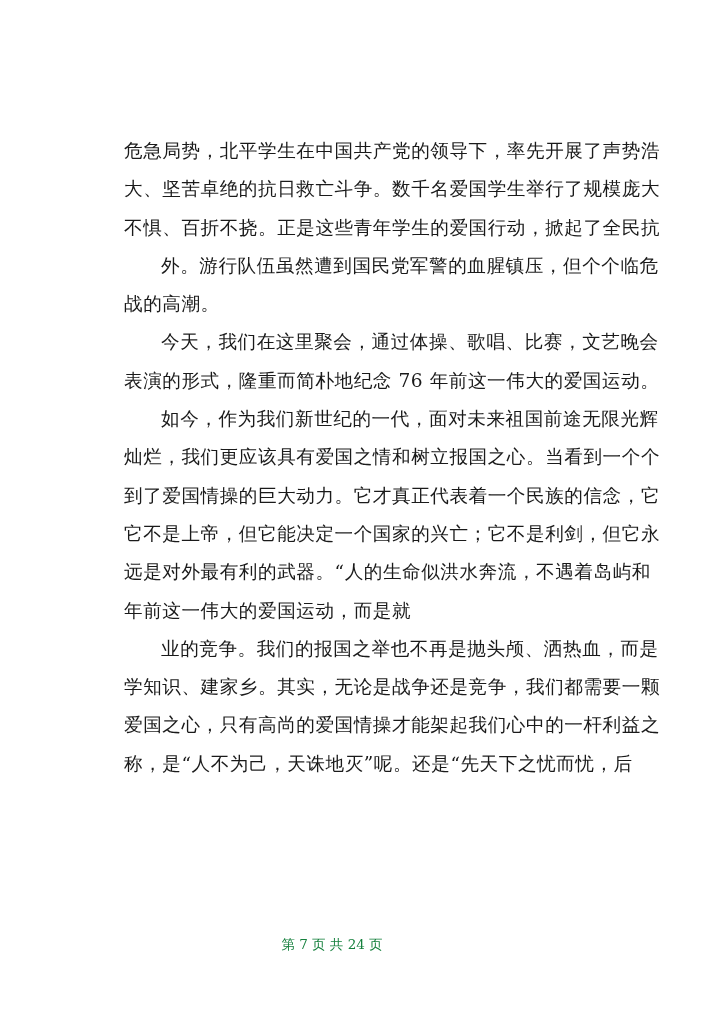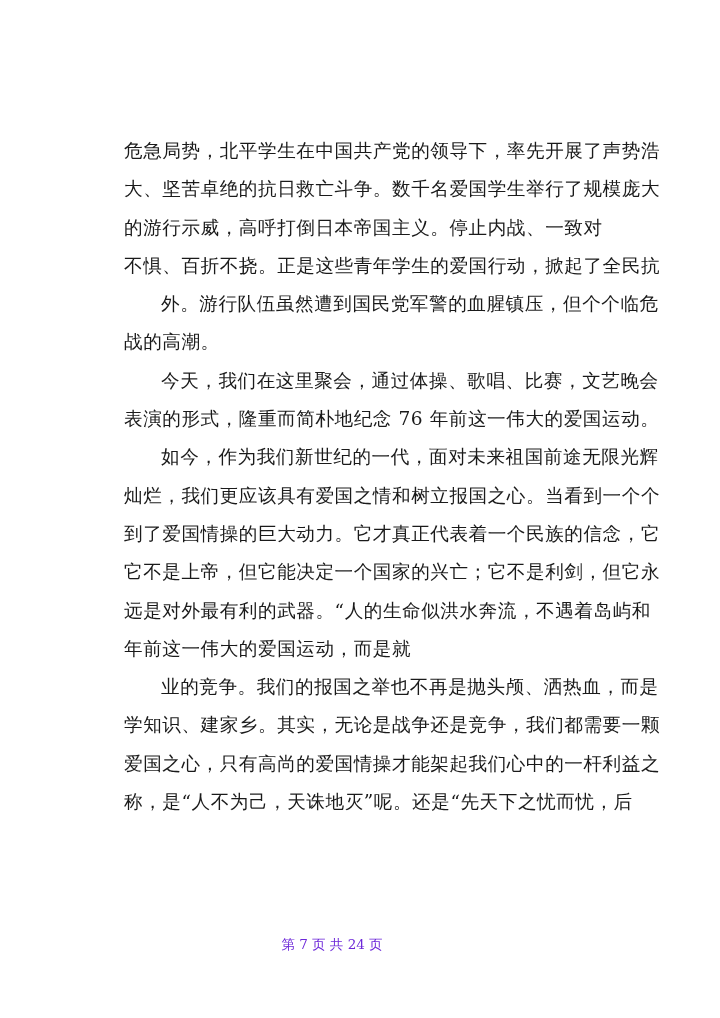--- a/index.html
+++ b/index.html
@@ -44,31 +44,30 @@
   .line.indent {
     padding-left: 37px;
   }
   .footer {
     position: absolute;
     left: 0;
     width: 664px;
     top: 936px;
     text-align: center;
     font-size: 13.5px;
-    color: #6d28d9;
+    color: #15803d;
   }
 </style>
 </head>
 <body>
 
 <div class="page">
   <div class="body-text" id="body-text">
     <div class="line">危急局势，北平学生在中国共产党的领导下，率先开展了声势浩</div>
     <div class="line">大、坚苦卓绝的抗日救亡斗争。数千名爱国学生举行了规模庞大</div>
-    <div class="line last">的游行示威，高呼打倒日本帝国主义。停止内战、一致对</div>
     <div class="line">不惧、百折不挠。正是这些青年学生的爱国行动，掀起了全民抗</div>
     <div class="line indent">外。游行队伍虽然遭到国民党军警的血腥镇压，但个个临危</div>
     <div class="line last">战的高潮。</div>
     <div class="line indent">今天，我们在这里聚会，通过体操、歌唱、比赛，文艺晚会</div>
     <div class="line last">表演的形式，隆重而简朴地纪念 76 年前这一伟大的爱国运动。</div>
     <div class="line indent">如今，作为我们新世纪的一代，面对未来祖国前途无限光辉</div>
     <div class="line">灿烂，我们更应该具有爱国之情和树立报国之心。当看到一个个</div>
     <div class="line">到了爱国情操的巨大动力。它才真正代表着一个民族的信念，它</div>
     <div class="line">它不是上帝，但它能决定一个国家的兴亡；它不是利剑，但它永</div>
     <div class="line">远是对外最有利的武器。“人的生命似洪水奔流，不遇着岛屿和</div>

